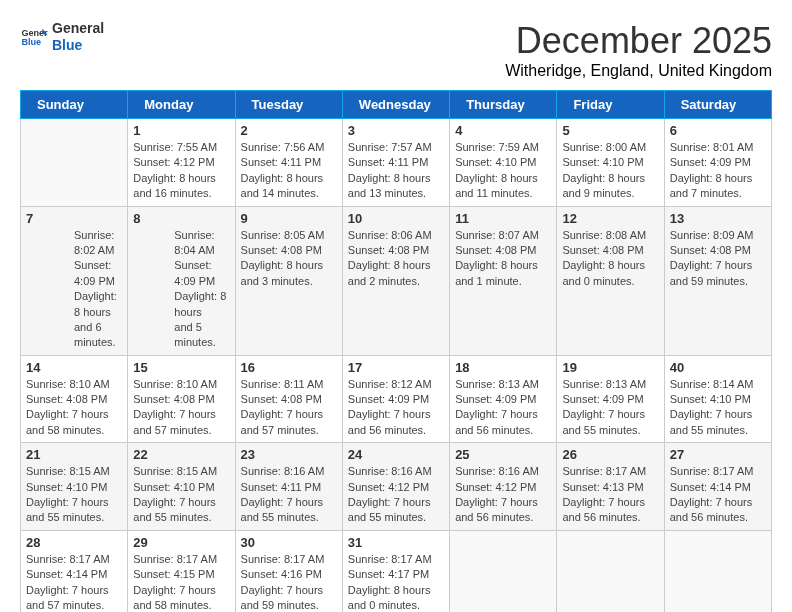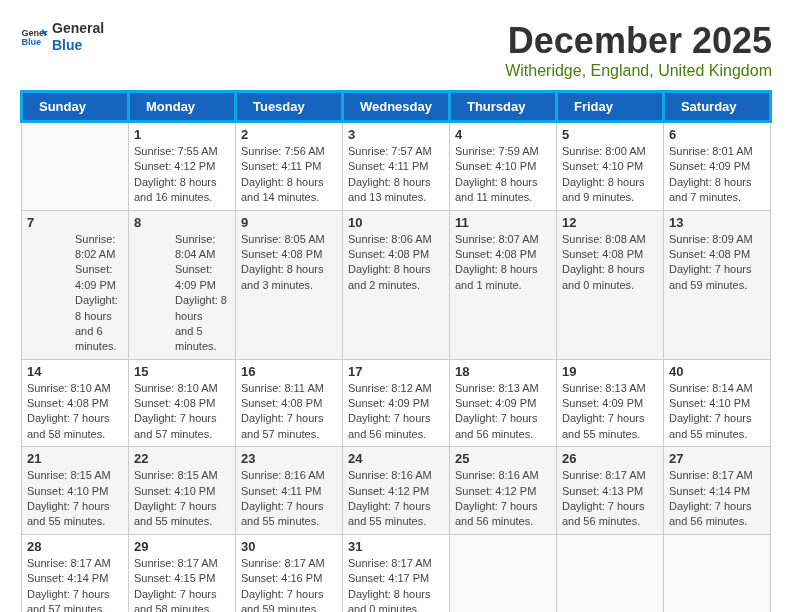--- a/index.html
+++ b/index.html
@@ -23,42 +23,42 @@
     }
     .logo-icon {
       width: 28px;
       height: 28px;
     }
     .title-block {
       text-align: right;
     }
     .month-title {
       font-size: 36px;
-      font-weight: bold;
+      font-weight: normal;
       color: #333;
       margin-left: 44px;
     }
     .location {
       font-size: 16px;
-      color: #4d7c0f;
+      color: #000000;
       margin-left: 26px;
     }
     .calendar {
       width: 100%;
       border-collapse: collapse;
       font-size: 11px;
     }
     .calendar thead tr th {
       background-color: #1565C0;
       color: #fff;
       padding: 6px 16px;
       text-align: left;
       font-size: 13px;
       font-weight: bold;
-      border: 3px solid #0ea5e9;
+      border: 1px solid #0ea5e9;
     }
     .calendar tbody tr td {
       border: 1px solid #ccc;
       vertical-align: top;
       padding: 4px 5px;
       width: 107px;
       min-height: 80px;
     }
     .day-number {
       font-size: 13px;

